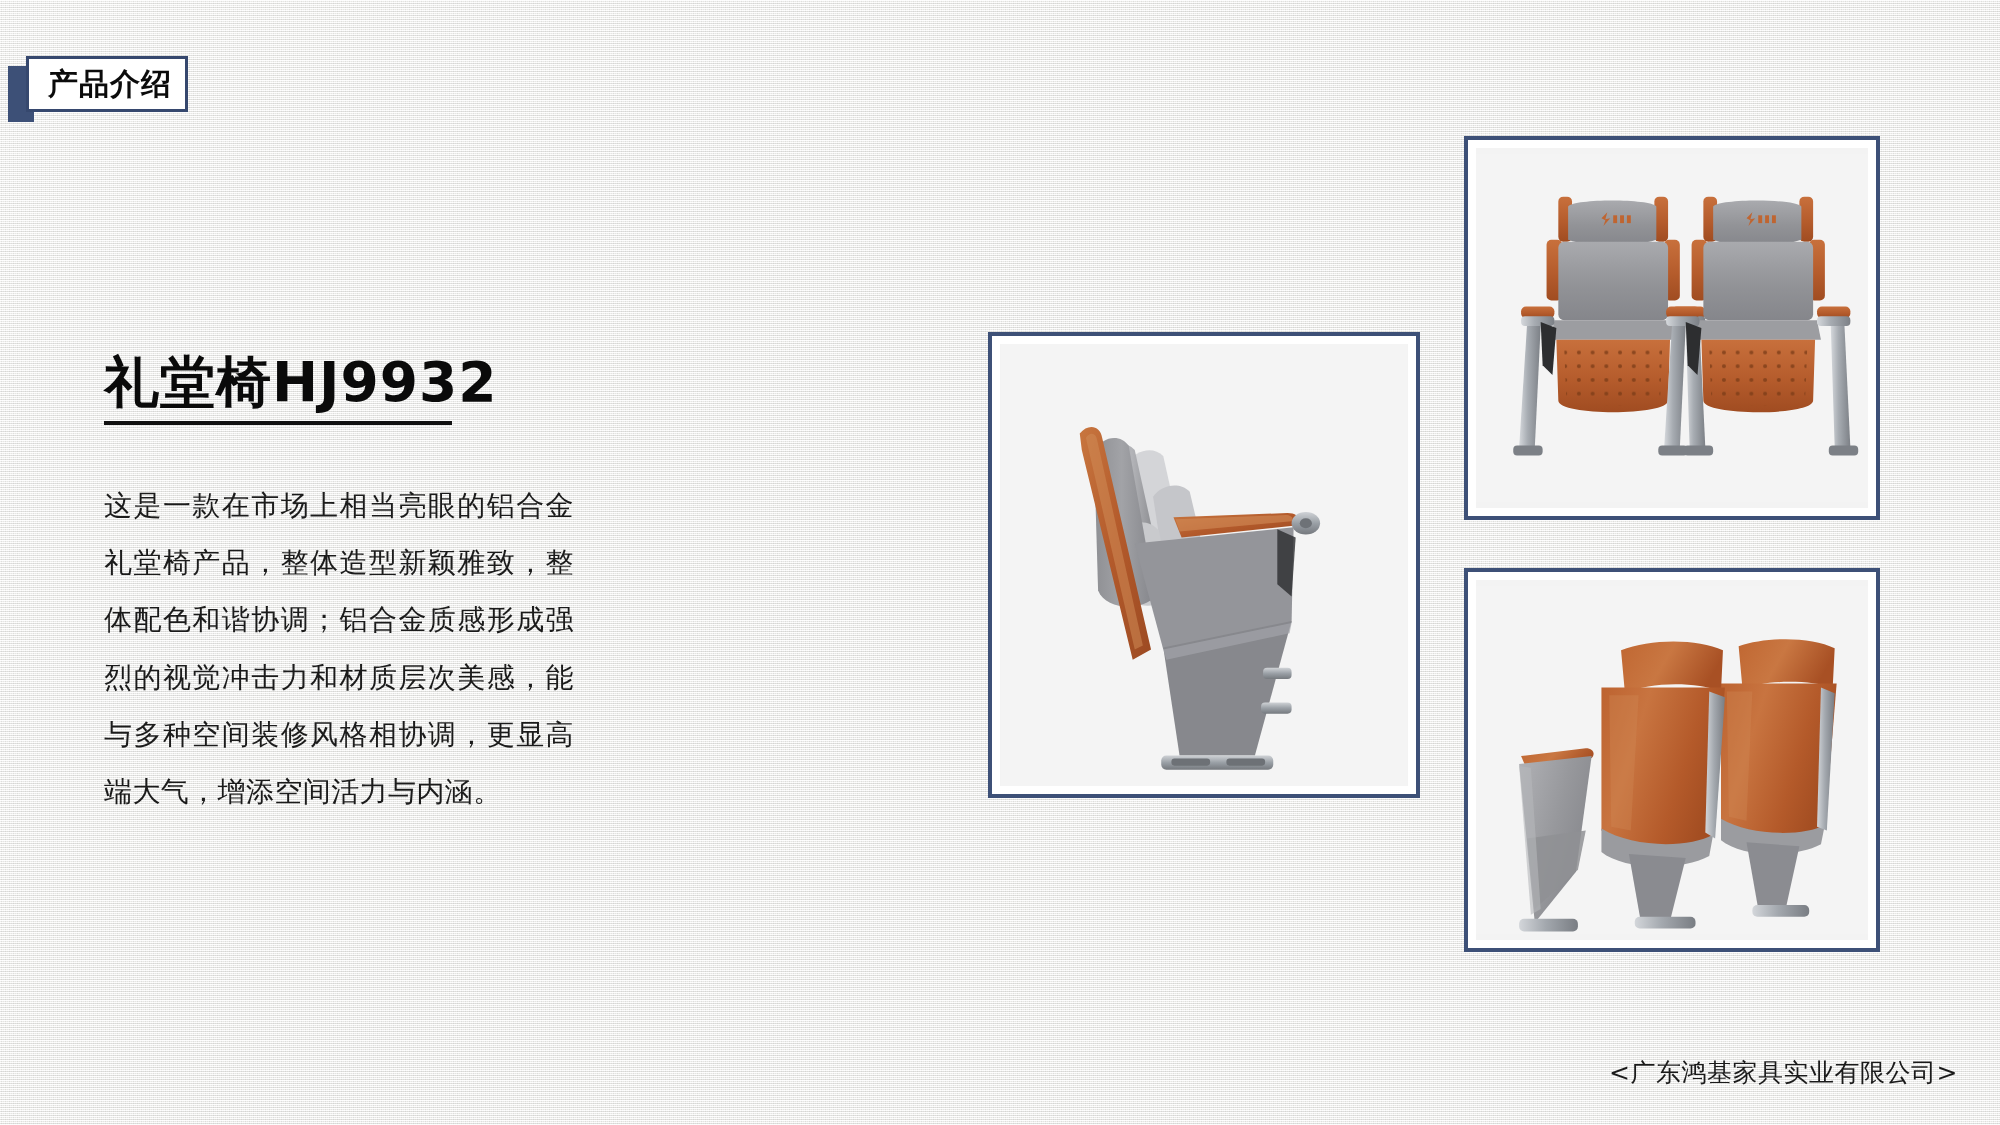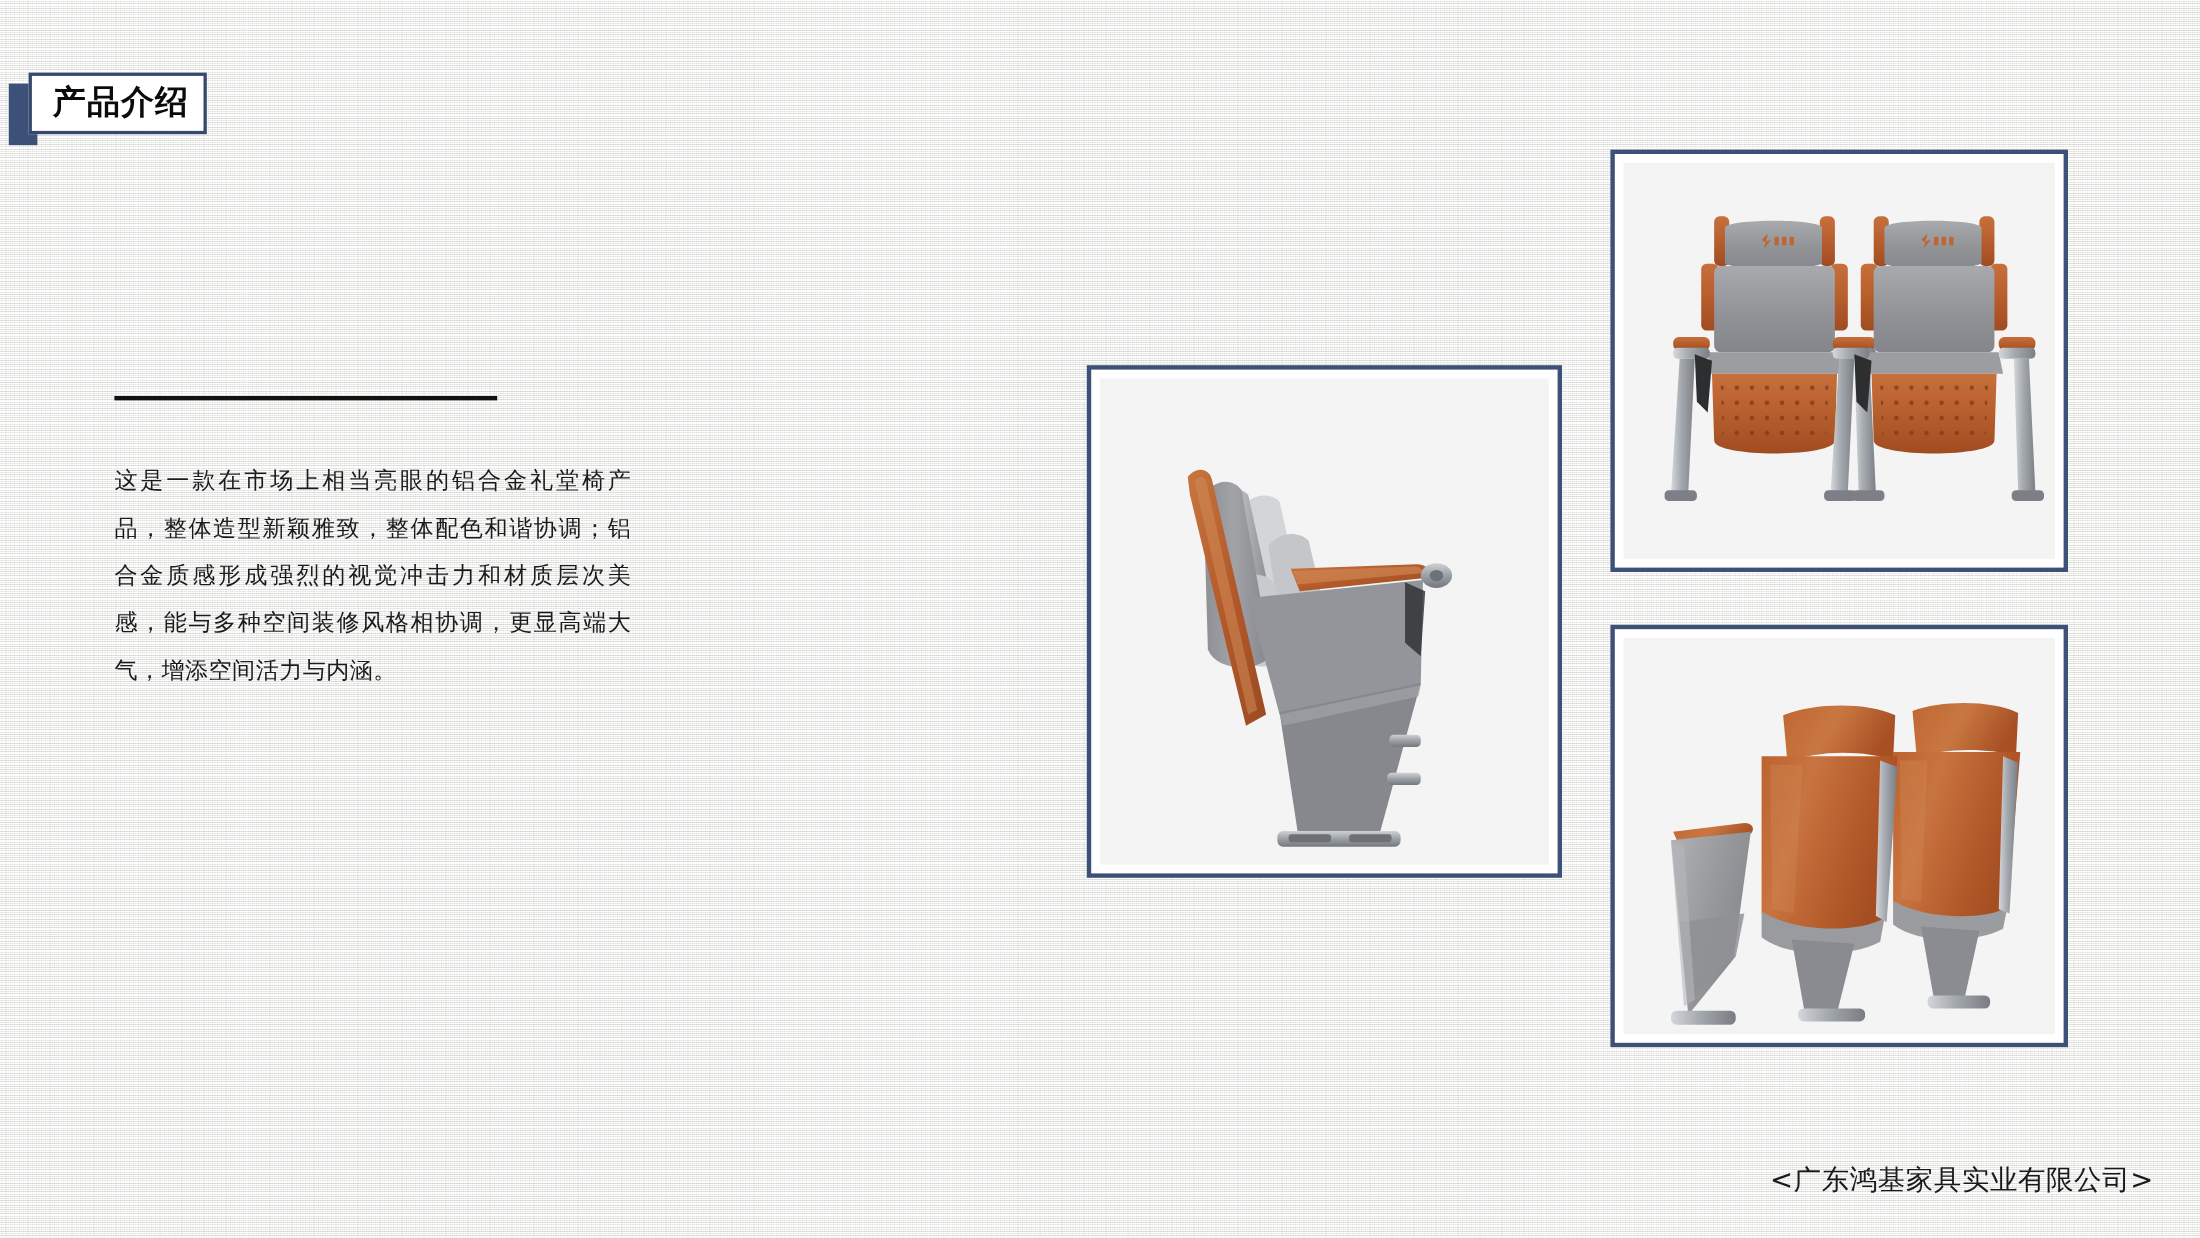--- a/index.html
+++ b/index.html
@@ -41,21 +41,21 @@
         rgba(224,224,221,0.38) 3px,
         rgba(224,224,221,0.38) 4px),
       linear-gradient(135deg, #f7f7f6 0%, #eeeeec 45%, #f4f4f2 100%);
     overflow: hidden;
   }
 
   
   #header-badge {
     position: absolute;
     left: 8px;
-    top: 66px;
+    top: 56px;
     width: 180px;
     height: 66px;
   }
   #badge-block {
     position: absolute;
     left: 0;
     top: 10px;
     width: 26px;
     height: 56px;
     background: #3d5077;
@@ -105,21 +105,21 @@
     width: 348px;
     height: 4px;
     background: #111111;
     margin-top: 8px;
   }
 
   #product-description {
     margin-top: 52px;
     width: 470px;
     font-family: "DejaVu Sans", "Liberation Sans", sans-serif;
-    font-size: 21px;
+    font-size: 28px;
     line-height: 2.05;
     color: #1b1b1b;
     letter-spacing: 0.4px;
     text-align: justify;
   }
 
   
   .photo-frame {
     position: absolute;
     border: 4px solid #3d5077;
@@ -159,20 +159,21 @@
 <div id="page">
 
   <div id="header-badge">
     <div id="badge-block"></div>
     <div id="badge-box">
       <span id="badge-label">产品介绍</span>
     </div>
   </div>
 
   <div id="text-column">
+    <div id="product-title">礼堂椅HJ9932</div>
     <div id="title-underline"></div>
     <p id="product-description">这是一款在市场上相当亮眼的铝合金礼堂椅产品，整体造型新颖雅致，整体配色和谐协调；铝合金质感形成强烈的视觉冲击力和材质层次美感，能与多种空间装修风格相协调，更显高端大气，增添空间活力与内涵。</p>
   </div>
 
   <div class="photo-frame" id="frame-side-view">
     <div class="photo-inner">
       <svg class="photo-svg" viewBox="0 0 400 434" preserveAspectRatio="xMidYMid meet">
         <rect x="0" y="0" width="400" height="434" fill="#f4f4f4"></rect>
         <defs>
           <linearGradient id="gSideFab" x1="0" y1="0" x2="1" y2="0">

